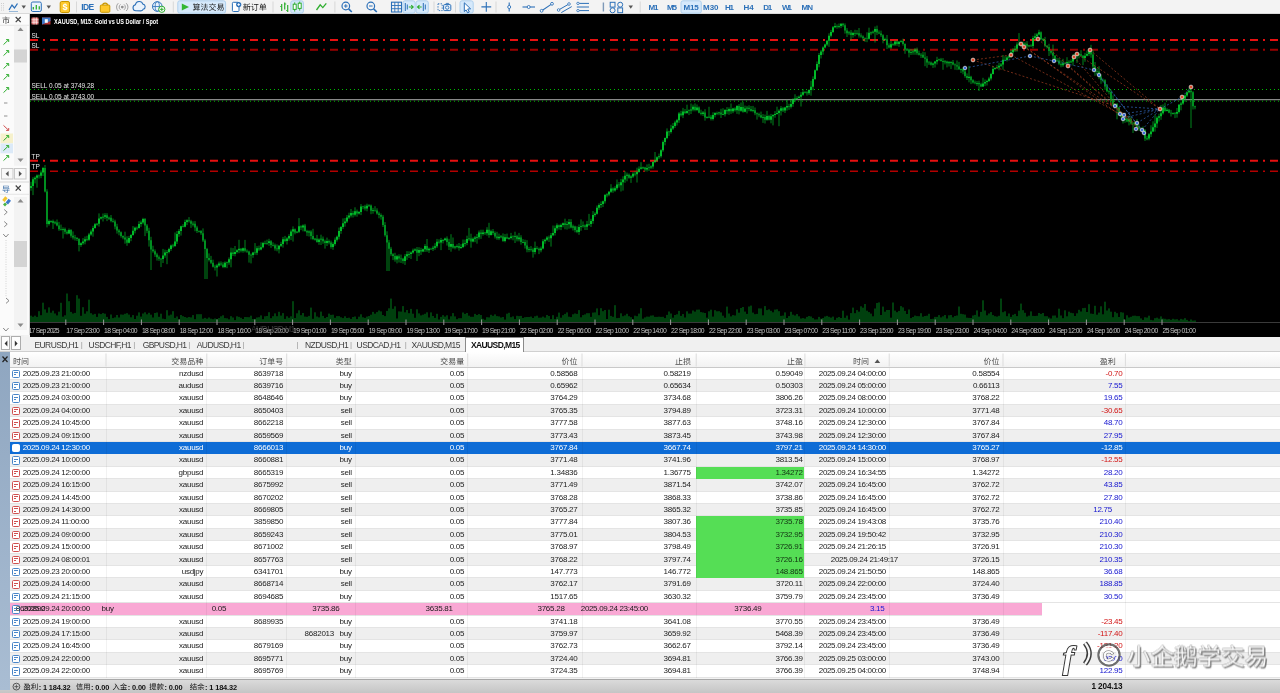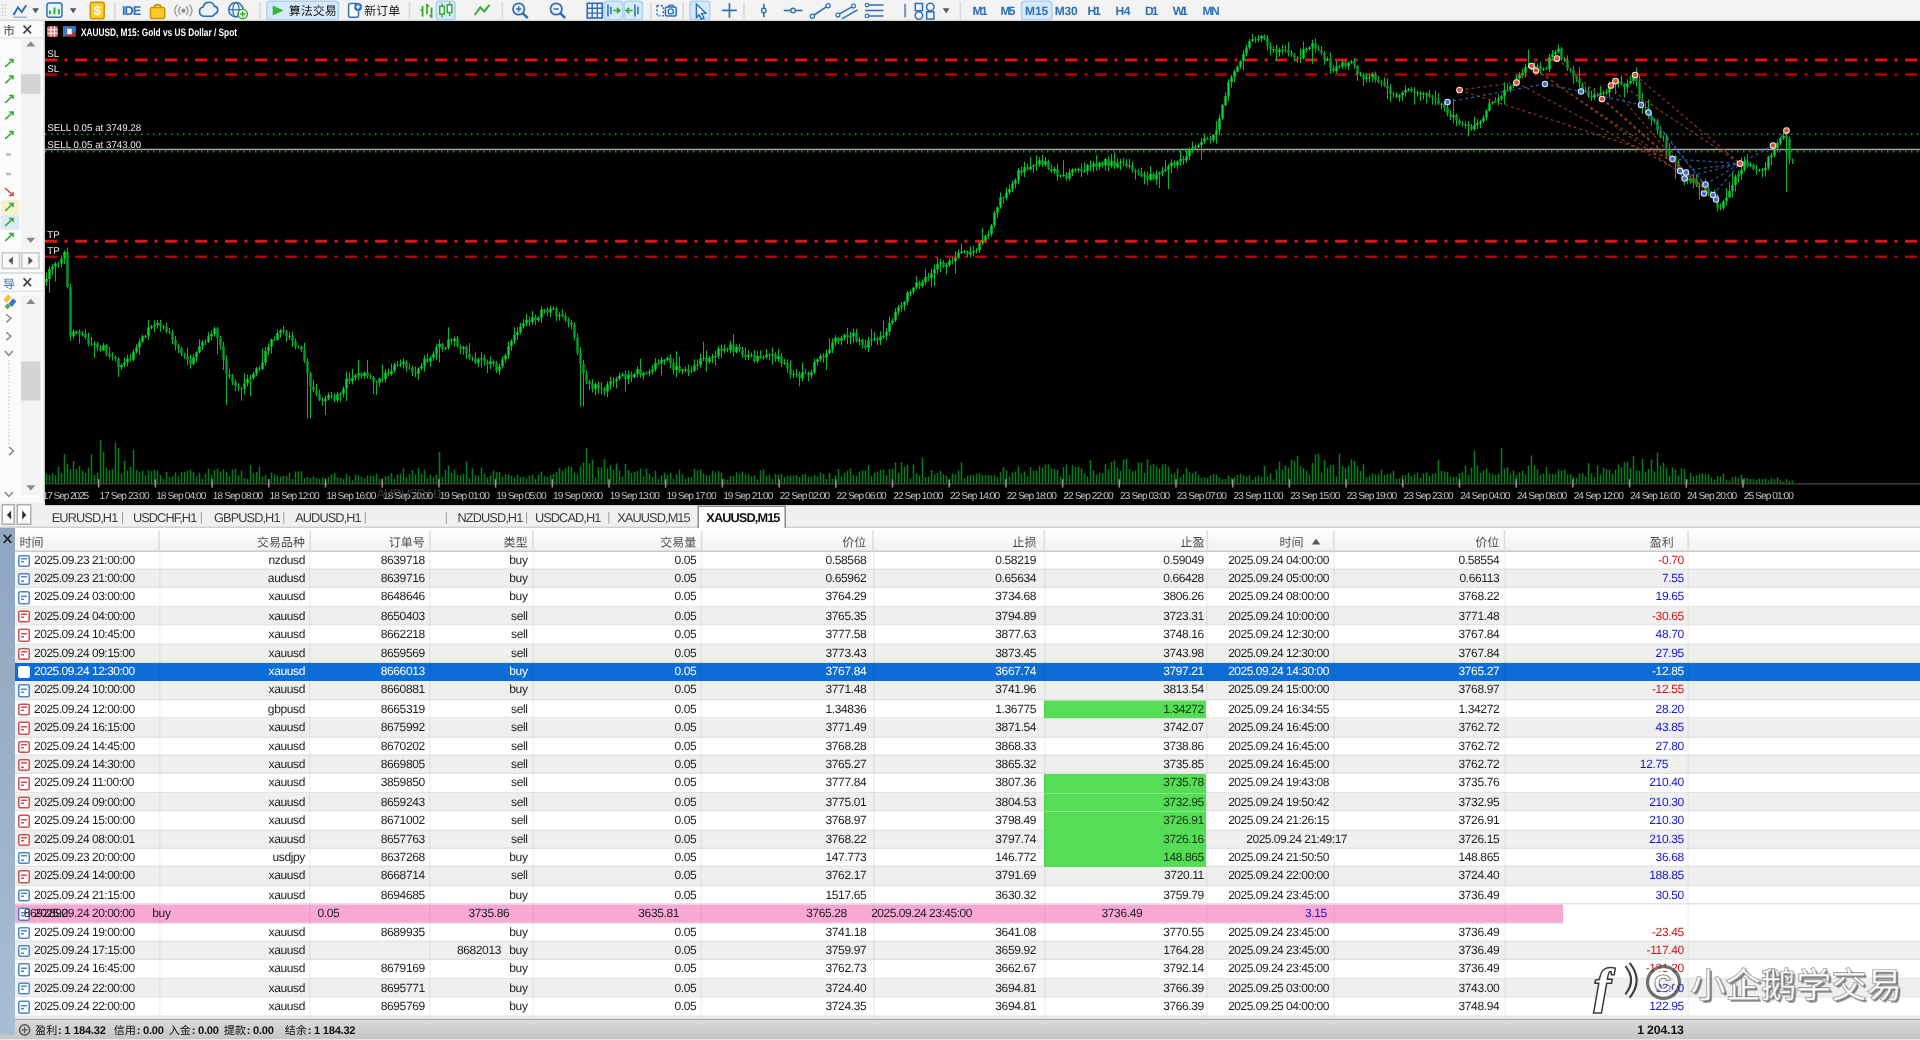--- a/index.html
+++ b/index.html
@@ -362,21 +362,21 @@
         <div class="abs" style="left:12.3px;top:2px;width:7.4px;height:8.4px;border:1px solid #4A86C8;border-radius:1.5px;background:#fff"></div>
         <div class="abs" style="left:14.3px;top:4.4px;width:3.4px;height:1px;background:#4A86C8"></div>
         <div class="abs" style="left:14.3px;top:6.6px;width:2.2px;height:1px;background:#4A86C8"></div>
         <div class="cell" style="left:22.7px;top:0;letter-spacing:-0.33px;color:#1c1c1c">2025.09.23 21:00:00</div>
         <div class="cell num" style="right:1076.7px;top:0;color:#1c1c1c">audusd</div>
         <div class="cell num" style="right:996.8px;top:0;color:#1c1c1c">8639716</div>
         <div class="cell num" style="right:928.3px;top:0;color:#1c1c1c">buy</div>
         <div class="cell num" style="right:815.8px;top:0;color:#1c1c1c">0.05</div>
         <div class="cell num" style="right:702.5px;top:0;color:#1c1c1c">0.65962</div>
         <div class="cell num" style="right:589.3px;top:0;color:#1c1c1c">0.65634</div>
-        <div class="cell num" style="right:477.4px;top:0;color:#1c1c1c">0.66428</div>
+        <div class="cell num" style="right:477.4px;top:0;color:#1c1c1c">0.50303</div>
         <div class="cell" style="right:394.1px;top:0;letter-spacing:-0.33px;color:#1c1c1c">2025.09.24 05:00:00</div>
         <div class="cell num" style="right:280.5px;top:0;color:#1c1c1c">0.66113</div>
         <div class="cell num" style="right:157.5px;top:0;color:#1515CF">7.55</div>
       </div>
       <div class="abs" style="left:0;top:24.8px;width:1280px;height:12.4px;background:#fff;border-bottom:1px solid #E4E4E4">
         <div class="abs" style="left:12.3px;top:2px;width:7.4px;height:8.4px;border:1px solid #4A86C8;border-radius:1.5px;background:#fff"></div>
         <div class="abs" style="left:14.3px;top:4.4px;width:3.4px;height:1px;background:#4A86C8"></div>
         <div class="abs" style="left:14.3px;top:6.6px;width:2.2px;height:1px;background:#4A86C8"></div>
         <div class="cell" style="left:22.7px;top:0;letter-spacing:-0.33px;color:#1c1c1c">2025.09.24 03:00:00</div>
         <div class="cell num" style="right:1076.7px;top:0;color:#1c1c1c">xauusd</div>
@@ -600,21 +600,21 @@
         <div class="cell" style="right:382px;top:0;letter-spacing:-0.33px;color:#1c1c1c">2025.09.24 21:49:17</div>
         <div class="cell num" style="right:280.5px;top:0;color:#1c1c1c">3726.15</div>
         <div class="cell num" style="right:157.5px;top:0;color:#1515CF">210.35</div>
       </div>
       <div class="abs" style="left:0;top:198.4px;width:1280px;height:12.4px;background:#fff;border-bottom:1px solid #E4E4E4">
         <div class="abs" style="left:12.3px;top:2px;width:7.4px;height:8.4px;border:1px solid #4A86C8;border-radius:1.5px;background:#fff"></div>
         <div class="abs" style="left:14.3px;top:4.4px;width:3.4px;height:1px;background:#4A86C8"></div>
         <div class="abs" style="left:14.3px;top:6.6px;width:2.2px;height:1px;background:#4A86C8"></div>
         <div class="cell" style="left:22.7px;top:0;letter-spacing:-0.33px;color:#1c1c1c">2025.09.23 20:00:00</div>
         <div class="cell num" style="right:1076.7px;top:0;color:#1c1c1c">usdjpy</div>
-        <div class="cell num" style="right:996.8px;top:0;color:#1c1c1c">8637268</div>
+        <div class="cell num" style="right:996.8px;top:0;color:#1c1c1c">6341701</div>
         <div class="cell num" style="right:928.3px;top:0;color:#1c1c1c">buy</div>
         <div class="cell num" style="right:815.8px;top:0;color:#1c1c1c">0.05</div>
         <div class="cell num" style="right:702.5px;top:0;color:#1c1c1c">147.773</div>
         <div class="cell num" style="right:589.3px;top:0;color:#1c1c1c">146.772</div>
         <div class="abs" style="left:696.2px;top:0;width:107.7px;height:12.4px;background:#55DE55"></div>
         <div class="cell num" style="right:477.4px;top:0;color:#123312">148.865</div>
         <div class="cell" style="right:394.1px;top:0;letter-spacing:-0.33px;color:#1c1c1c">2025.09.24 21:50:50</div>
         <div class="cell num" style="right:280.5px;top:0;color:#1c1c1c">148.865</div>
         <div class="cell num" style="right:157.5px;top:0;color:#1515CF">36.68</div>
       </div>
@@ -686,21 +686,21 @@
         <div class="abs" style="left:12.3px;top:2px;width:7.4px;height:8.4px;border:1px solid #4A86C8;border-radius:1.5px;background:#fff"></div>
         <div class="abs" style="left:14.3px;top:4.4px;width:3.4px;height:1px;background:#4A86C8"></div>
         <div class="abs" style="left:14.3px;top:6.6px;width:2.2px;height:1px;background:#4A86C8"></div>
         <div class="cell" style="left:22.7px;top:0;letter-spacing:-0.33px;color:#1c1c1c">2025.09.24 17:15:00</div>
         <div class="cell num" style="right:1076.7px;top:0;color:#1c1c1c">xauusd</div>
         <div class="cell num" style="right:946px;top:0;color:#1c1c1c">8682013</div>
         <div class="cell num" style="right:928.3px;top:0;color:#1c1c1c">buy</div>
         <div class="cell num" style="right:815.8px;top:0;color:#1c1c1c">0.05</div>
         <div class="cell num" style="right:702.5px;top:0;color:#1c1c1c">3759.97</div>
         <div class="cell num" style="right:589.3px;top:0;color:#1c1c1c">3659.92</div>
-        <div class="cell num" style="right:477.4px;top:0;color:#1c1c1c">1764.28</div>
+        <div class="cell num" style="right:477.4px;top:0;color:#1c1c1c">5468.39</div>
         <div class="cell" style="right:394.1px;top:0;letter-spacing:-0.33px;color:#1c1c1c">2025.09.24 23:45:00</div>
         <div class="cell num" style="right:280.5px;top:0;color:#1c1c1c">3736.49</div>
         <div class="cell num" style="right:157.5px;top:0;color:#D21414">-117.40</div>
       </div>
       <div class="abs" style="left:0;top:272.8px;width:1280px;height:12.4px;background:#fff;border-bottom:1px solid #E4E4E4">
         <div class="abs" style="left:12.3px;top:2px;width:7.4px;height:8.4px;border:1px solid #4A86C8;border-radius:1.5px;background:#fff"></div>
         <div class="abs" style="left:14.3px;top:4.4px;width:3.4px;height:1px;background:#4A86C8"></div>
         <div class="abs" style="left:14.3px;top:6.6px;width:2.2px;height:1px;background:#4A86C8"></div>
         <div class="cell" style="left:22.7px;top:0;letter-spacing:-0.33px;color:#1c1c1c">2025.09.24 16:45:00</div>
         <div class="cell num" style="right:1076.7px;top:0;color:#1c1c1c">xauusd</div>

